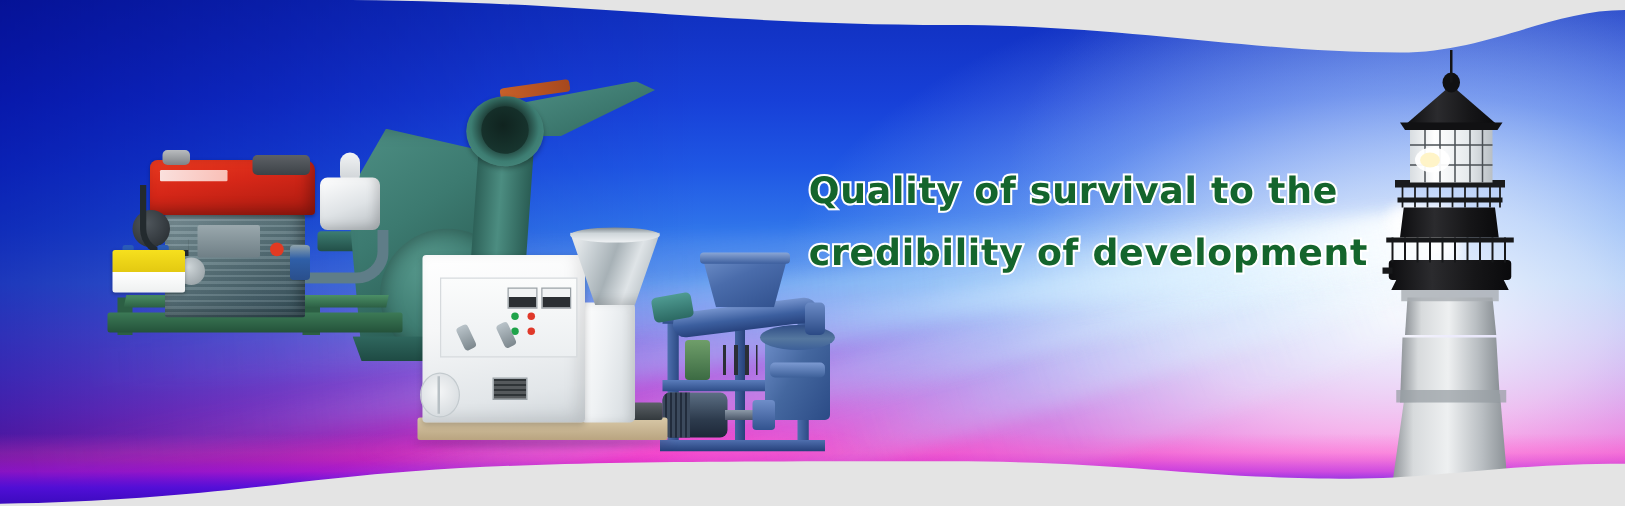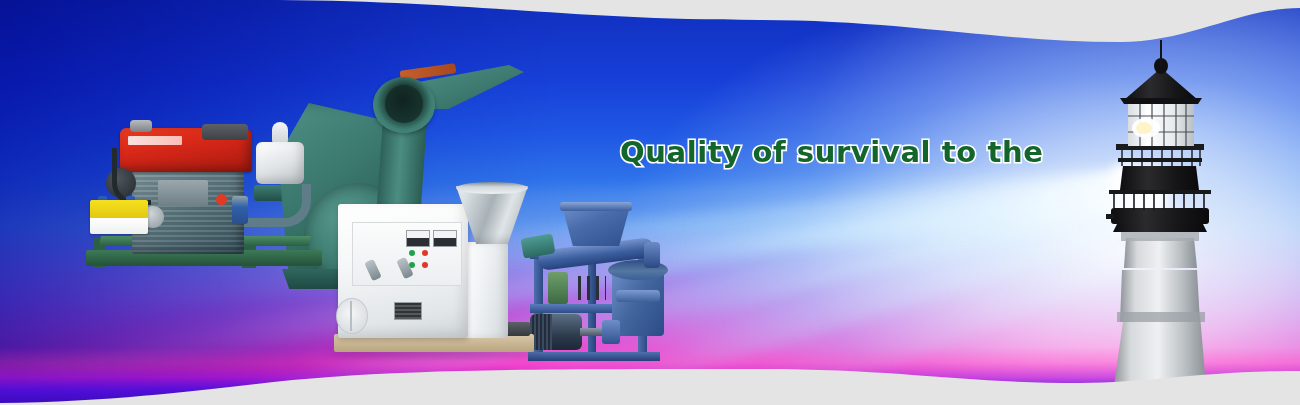--- a/index.html
+++ b/index.html
@@ -109,21 +109,21 @@
     font-size:29px;
     line-height:50px;
     letter-spacing:.6px;
     color:#14652c;
     -webkit-text-stroke:3.2px #ffffff;
     paint-order:stroke fill;
     text-shadow:
        0 0 2px rgba(255,255,255,.9),
        0 1px 1px rgba(255,255,255,.8);
   }
-  .headline .ln{ display:block; white-space:nowrap; }
+  .headline .ln{ display:block; white-space:nowrap;margin-left:27px; }
 
   
   .machines{ position:absolute; left:0; top:0; width:1300px; height:405px; }
 
   
   .mill{ position:absolute; left:268px; top:55px; width:250px; height:240px; }
   .mill .body{
     position:absolute; left:10px; top:48px; width:140px; height:178px;
     background:linear-gradient(145deg,#4e8f84 0%,#3c7a70 38%,#2d6158 70%,#24524b 100%);
     clip-path:polygon(22% 0%, 100% 14%, 100% 92%, 78% 100%, 8% 100%, 0% 30%);
@@ -585,20 +585,21 @@
         <div class="knob k2"></div>
       <div class="vent"></div>
       <div class="fan"></div>
       <div class="hopper"></div>
       <div class="hopper-rim"></div>
     </div>
   </div>
 
   <div class="headline">
     <span class="ln">Quality of survival to the</span>
+    <span class="ln">credibility of development</span>
   </div>
 
   <svg class="wave top" viewBox="0 0 1300 46" preserveAspectRatio="none">
     <path d="M0,0 L1300,0 L1300,8
              C1240,8 1190,42 1120,42
              C1000,42 900,20 760,20
              C560,20 470,0 260,0
              C170,0 80,0 0,0 Z" fill="#e4e4e4"></path>
   </svg>
 

